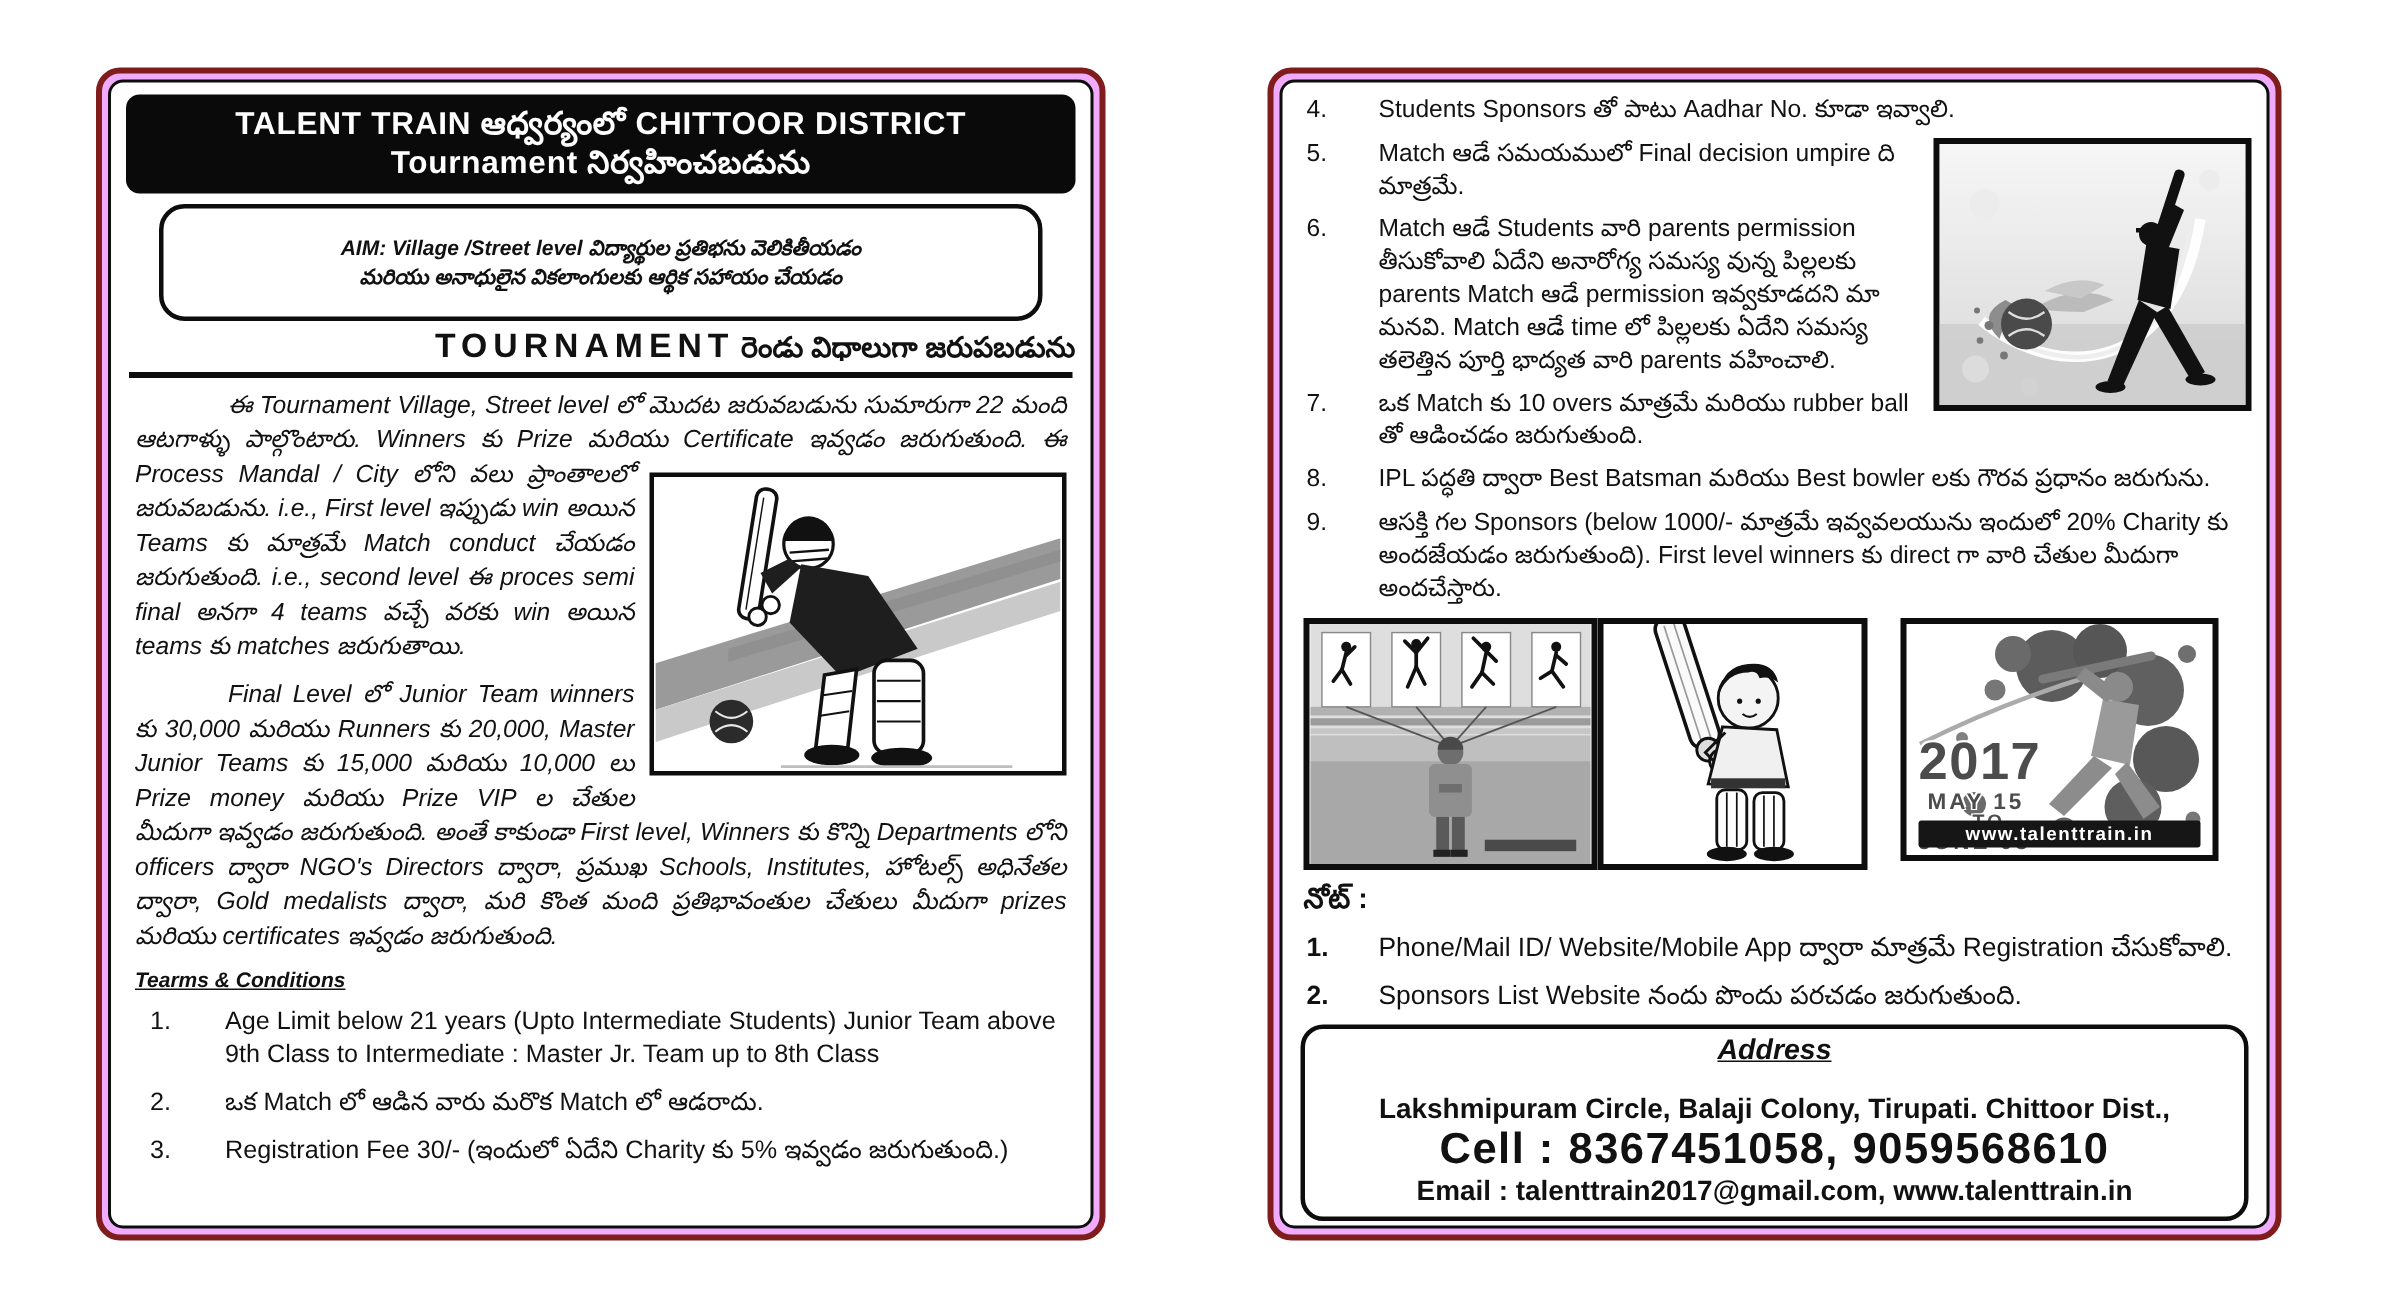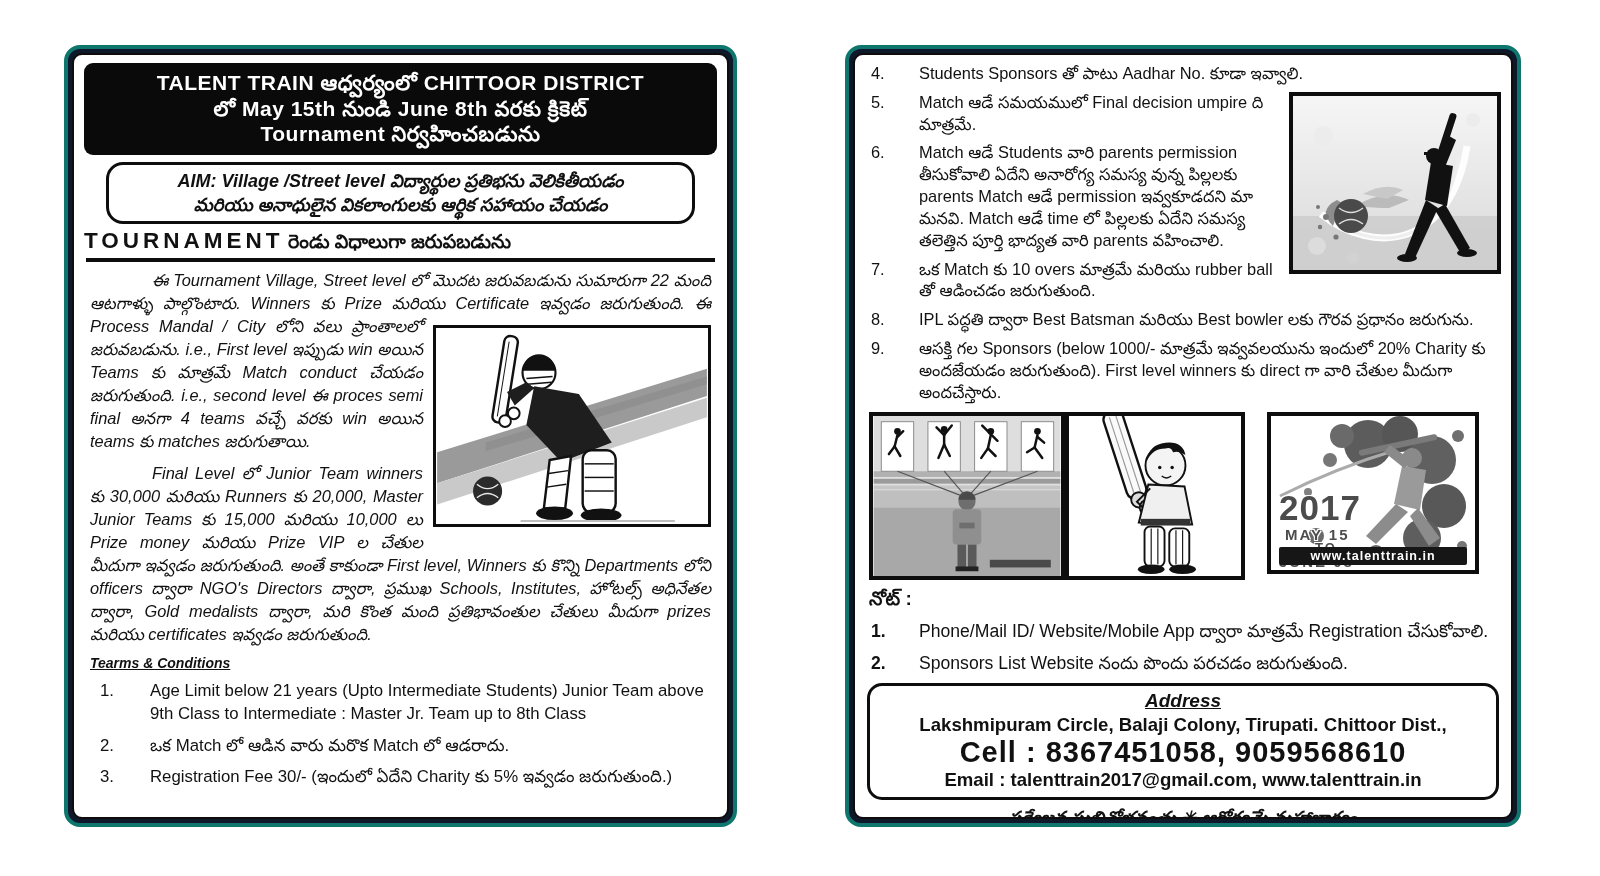--- a/index.html
+++ b/index.html
@@ -5,31 +5,31 @@
   * { box-sizing: border-box; margin: 0; padding: 0; }
   html,body { background:#ffffff; }
   body {
     width:1600px; height:876px;
     font-family:"Liberation Sans", sans-serif;
     color:#111; position:relative; overflow:hidden;
   }
   .canvas { position:absolute; inset:0; background:#fff; }
 
   
-  .page { position:absolute; border:4px solid #0f766e; border-radius:16px; padding:4px; background:#0f172a; }
+  .page { position:absolute; border:4px solid #7f1d1d; border-radius:16px; padding:4px; background:#f0abfc; }
   .page-left  { left:64px;  top:45px; width:673px; height:782px; }
   .page-right { left:845px; top:45px; width:676px; height:782px; }
   .inner { border:2.5px solid #0d0d0d; border-radius:10px; width:100%; height:100%; padding:8px 10px; overflow:hidden; background:#fff; }
 
   
   .hdr { background:#0a0a0a; color:#fff; border-radius:9px; text-align:center;
          font-weight:bold; font-size:21px; line-height:1.22; padding:7px 4px 8px; letter-spacing:0.5px; }
   .aim { border:3.5px solid #0d0d0d; border-radius:17px; width:93%; margin:7px auto 4px;
-         text-align:center; font-style:italic; font-weight:bold; font-size:18px; line-height:1.35; padding:4px 8px; }
-  .tourn { text-align:left; margin-top:3px; white-space:nowrap; }
+         text-align:center; font-style:italic; font-weight:bold; font-size:14px; line-height:1.35; padding:17px 8px; }
+  .tourn { text-align:right; margin-top:3px; white-space:nowrap; }
   .tword { font-weight:bold; font-size:22.5px; letter-spacing:4px; }
   .trest { font-weight:bold; font-size:19px; }
   .teams { text-align:center; font-weight:bold; font-size:19px; letter-spacing:0.5px; margin:2px 0 4px; }
   .rule  { border-top:4px solid #0d0d0d; margin:1px 2px 7px; }
 
   .bodytxt { font-size:16.4px; padding:0 6px; }
   .fl-sp   { float:right; width:0; height:56px; }
   .img-a   { float:right; clear:right; width:278px; height:202px; border:3px solid #0d0d0d;
              margin:0 0 6px 10px; background:#fff; overflow:hidden; }
   .para { margin:0 0 9px; text-indent:62px; font-style:italic; text-align:justify; line-height:1.4; }
@@ -50,21 +50,21 @@
   .frame-1 { width:196px; height:168px; }
   .frame-2 { width:180px; height:168px; }
   .frame-3 { width:212px; height:162px; margin-left:22px; }
 
   .note-h { font-weight:bold; font-size:19px; margin:4px 0 6px 4px; }
   .note .li { font-size:17.6px; margin-bottom:8px; }
   .note .li .n { font-weight:bold; }
 
   .addr { border:3.5px solid #0d0d0d; border-radius:15px; margin:4px 2px 0; padding:4px 6px 6px; text-align:center; }
   .a-h    { font-weight:bold; font-style:italic; text-decoration:underline; font-size:19px; }
-  .a-l1   { font-weight:bold; font-size:18.6px; margin-top:2px; }
+  .a-l1   { font-weight:bold; font-size:18.6px; margin-top:16px; }
   .a-cell { font-weight:bold; font-size:29px; letter-spacing:1px; }
   .a-mail { font-weight:bold; font-size:18.6px; }
   .bless  { text-align:center; font-weight:bold; font-style:italic; font-size:18px; margin-top:7px; }
 
   
   .e-txt { position:absolute; font-weight:bold; color:#4c4c4c;
            text-shadow:1px 1px 0 #fff, -1px -1px 0 #fff, 1px -1px 0 #fff, -1px 1px 0 #fff; }
   .e-year { left:8px;  top:72px;  font-size:35px; letter-spacing:1px; }
   .e-d1   { left:14px; top:110px; font-size:15px; letter-spacing:2px; }
   .e-to   { left:44px; top:124px; font-size:13px; letter-spacing:2px; }
@@ -76,21 +76,20 @@
 </head>
 <body>
 
 <div class="canvas">
 
   <div class="page page-left">
     <div class="inner">
 
       <div class="hdr">
         <div>TALENT TRAIN ఆధ్వర్యంలో CHITTOOR DISTRICT</div>
-        <div>లో May 15th నుండి  June 8th వరకు క్రికెట్</div>
         <div>Tournament నిర్వహించబడును</div>
       </div>
 
       <div class="aim">
         <div>AIM: Village /Street level విద్యార్థుల ప్రతిభను వెలికితీయడం</div>
         <div>మరియు  అనాధులైన వికలాంగులకు ఆర్థిక సహాయం చేయడం</div>
       </div>
 
       <div class="tourn">
         <span class="tword">TOURNAMENT</span>

